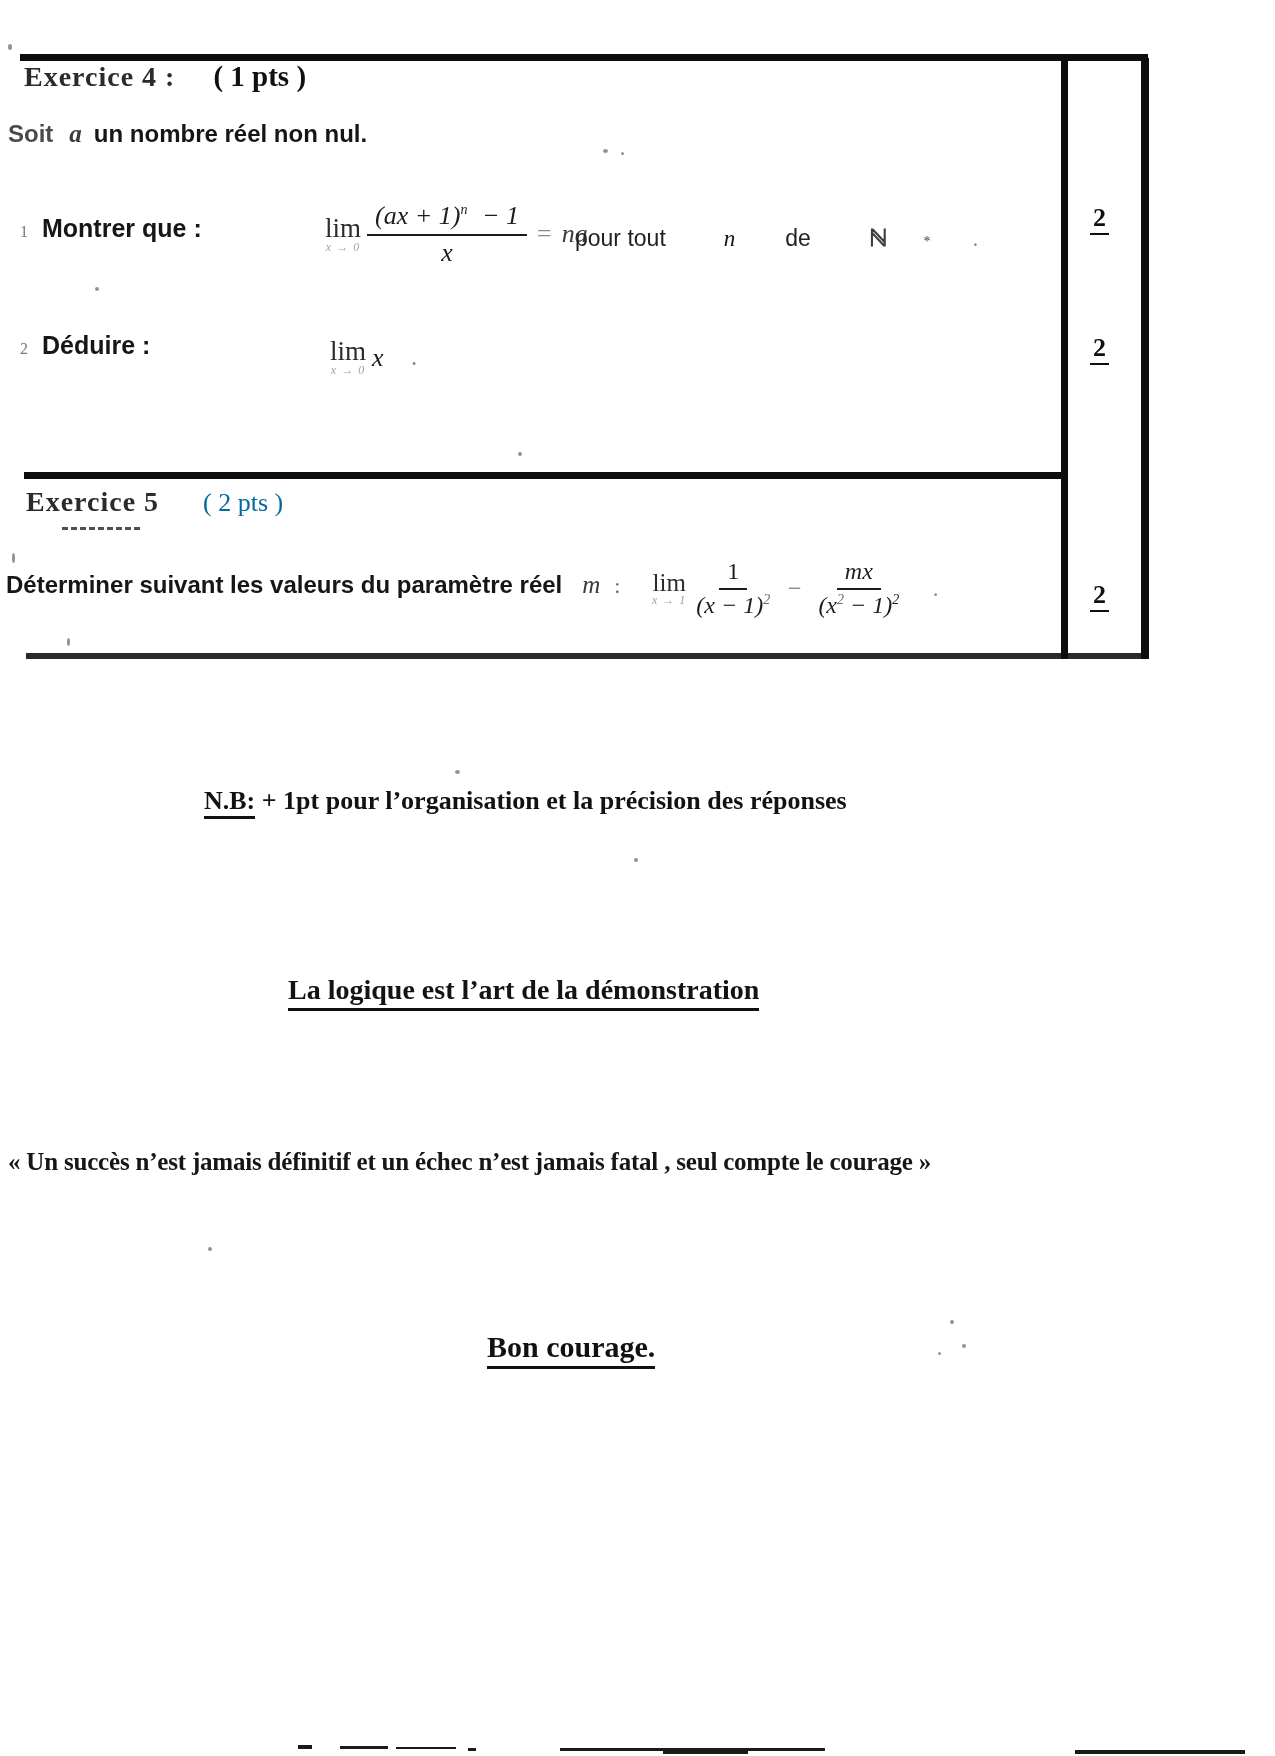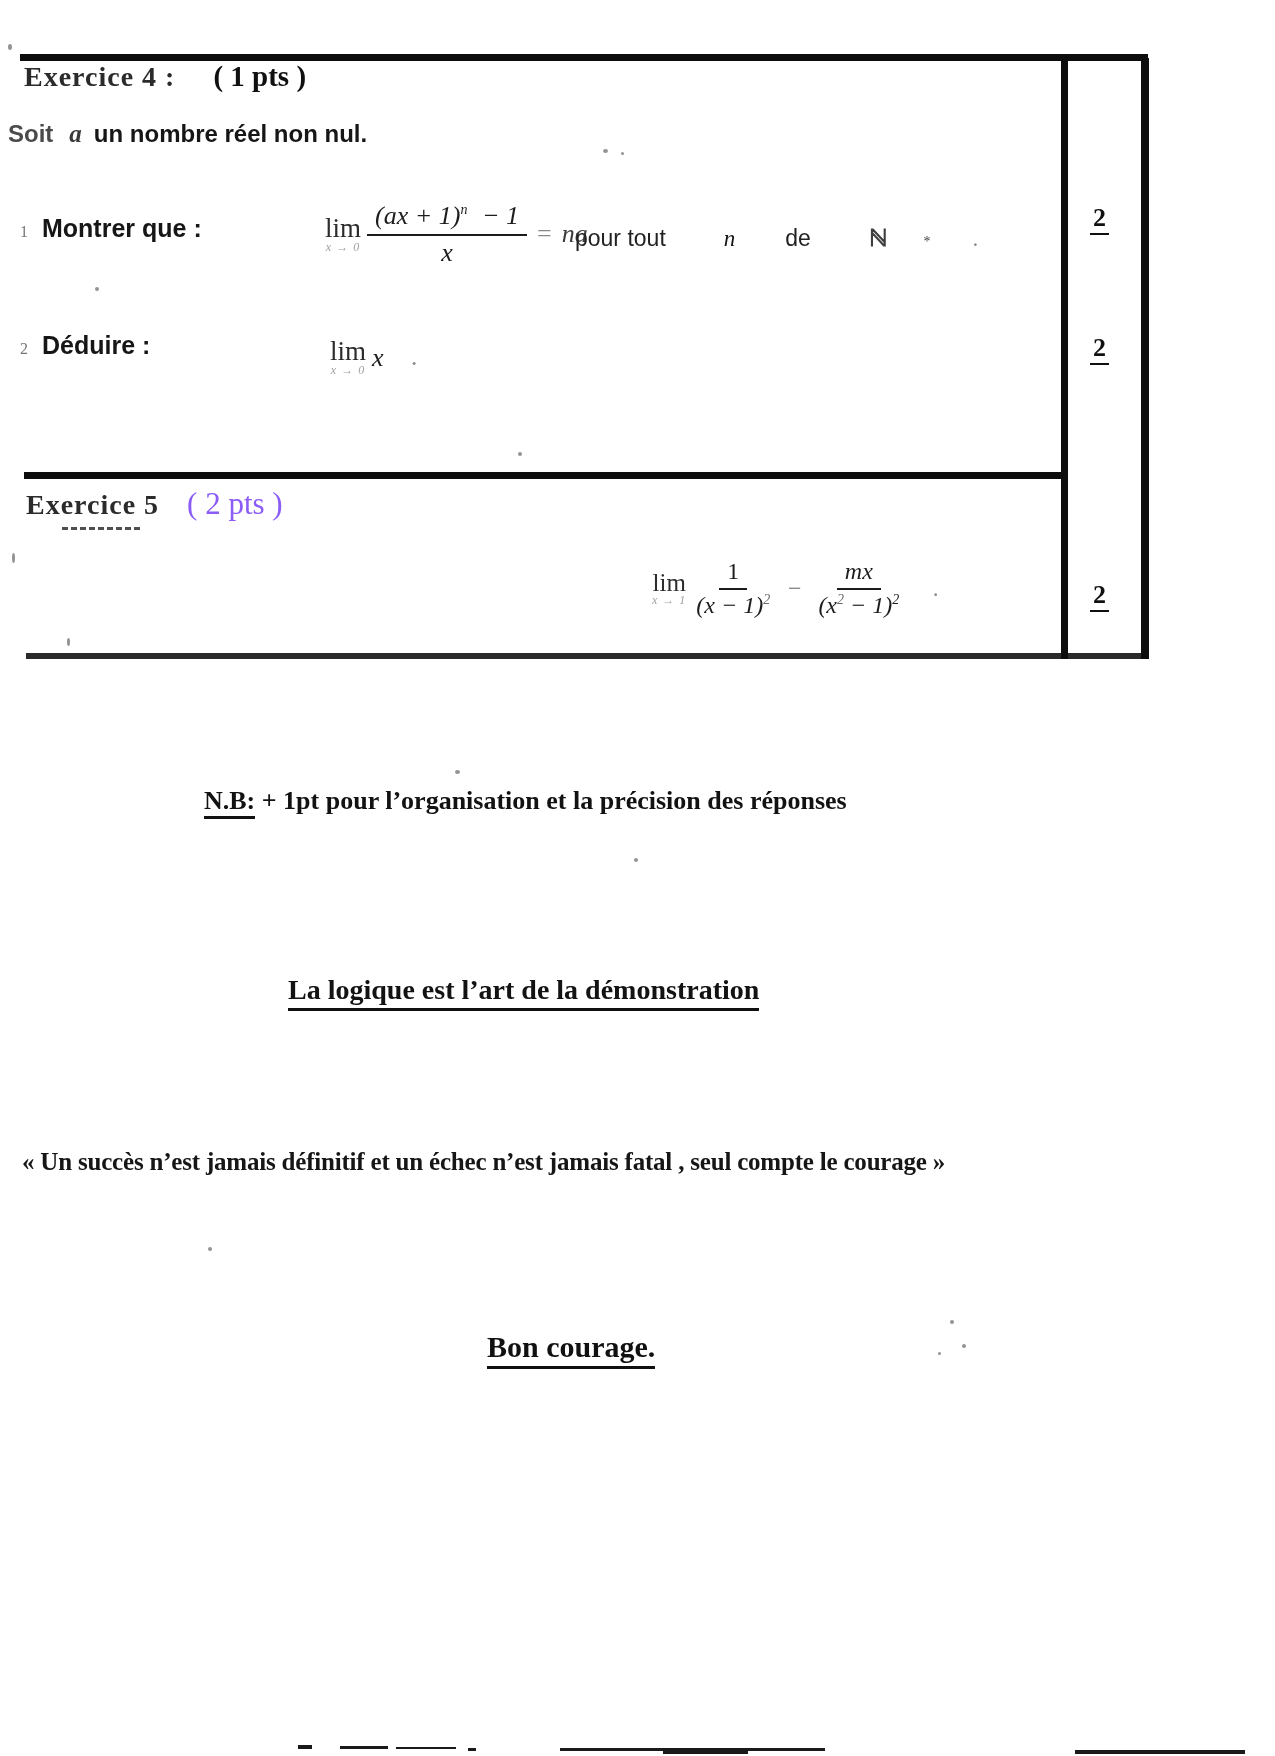--- a/index.html
+++ b/index.html
@@ -101,24 +101,29 @@
     </span>
     <span style="margin-left:28px; color:#888;">.</span>
   </div>
 
   <div class="abs" style="left:1090px; top:333px;">
     <span class="score">2</span>
   </div>
 
   <div class="abs" style="left:26px; top:486px; display:flex; align-items:baseline;">
     <span class="serifb" style="font-size:28px; font-weight:600; color:#2b2b2b; letter-spacing:1px;">Exercice 5</span>
-    <span style="font-size:31px; margin-left:28px; color:#8b5cf6;">( 2 pts )</span>
+    <span style="font-size:26px; margin-left:44px; color:#0369a1;">( 2 pts )</span>
   </div>
   <div class="abs" style="left:62px; top:527px; width:78px; border-top:3px dashed #4f4f4f;"></div>
 
+  <div class="abs" style="left:6px; top:571px; display:flex; align-items:baseline;">
+    <span class="sans" style="font-size:24px;">Déterminer suivant les valeurs du paramètre réel</span>
+    <span class="mathit" style="font-size:25px; margin-left:20px; color:#3a3a3a;">m</span>
+    <span style="font-size:22px; margin-left:14px; color:#6b6b6b;">:</span>
+  </div>
 
   <div class="abs mathrow math-f" style="left:652px; top:546px; height:84px; font-size:24px;">
     <span class="limwrap">
       <span class="lim" style="font-style:normal; font-size:25px;">lim</span>
       <span class="limsub">x → 1</span>
     </span>
     <span class="frac" style="margin-left:4px;">
       <span class="num" style="font-style:normal;">1</span>
       <span class="den">
         <span>(x − 1)</span><sup style="color:#6a6a6a;">2</sup>
@@ -137,21 +142,21 @@
   <div class="abs" style="left:1090px; top:580px;">
     <span class="score">2</span>
   </div>
 
   <div class="abs serifb" style="left:204px; top:786px; font-size:26px; color:#121212;">
     <span style="border-bottom:3px solid #121212; padding-bottom:1px;">N.B:</span><span> + 1pt pour l’organisation et  la précision des réponses</span>
   </div>
 
   <div class="abs serifb underl" style="left:288px; top:974px; font-size:28px; color:#131313;">La logique est l’art de la démonstration</div>
 
-  <div class="abs serifb" style="left:8px; top:1148px; font-size:25px; color:#161616; letter-spacing:-0.2px;margin-left:14px;">« Un succès  n’est jamais définitif et un échec n’est jamais fatal , seul compte le courage »</div>
+  <div class="abs serifb" style="left:8px; top:1148px; font-size:25px; color:#161616; letter-spacing:-0.2px;">« Un succès  n’est jamais définitif et un échec n’est jamais fatal , seul compte le courage »</div>
 
   <div class="abs serifb underl" style="left:487px; top:1330px; font-size:30px; color:#111;">Bon courage.</div>
 
   <div class="dash" style="left:298px; top:1745px; width:14px; height:4px;"></div>
   <div class="dash" style="left:340px; top:1746px; width:48px; height:3px;"></div>
   <div class="dash" style="left:396px; top:1747px; width:60px; height:2px;"></div>
   <div class="dash" style="left:468px; top:1748px; width:8px; height:3px;"></div>
   <div class="dash" style="left:560px; top:1748px; width:265px; height:3px;"></div>
   <div class="dash" style="left:663px; top:1749px; width:85px; height:5px;"></div>
   <div class="dash" style="left:1075px; top:1750px; width:170px; height:4px;"></div>

